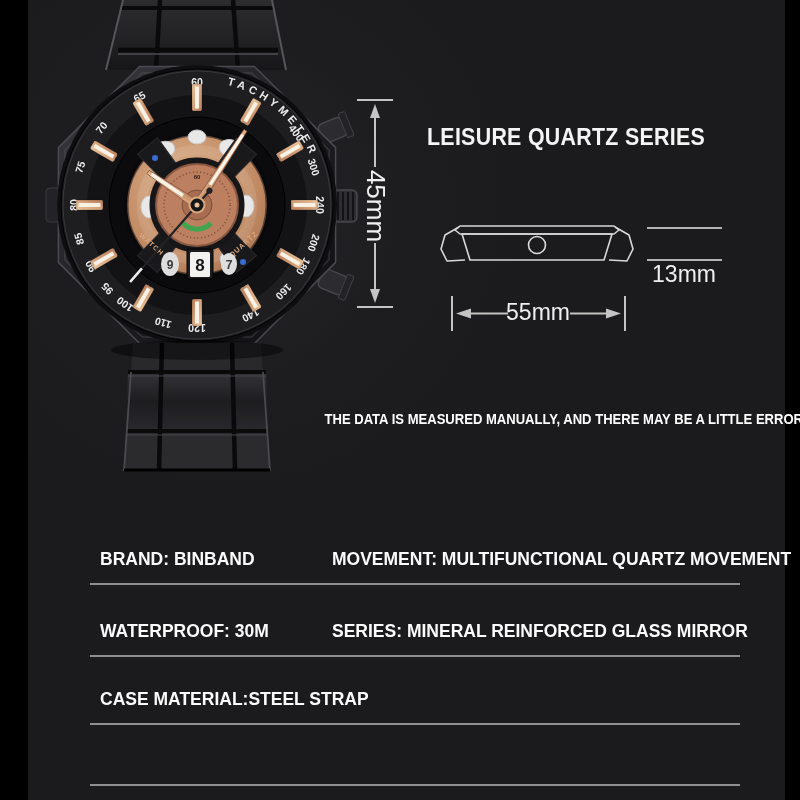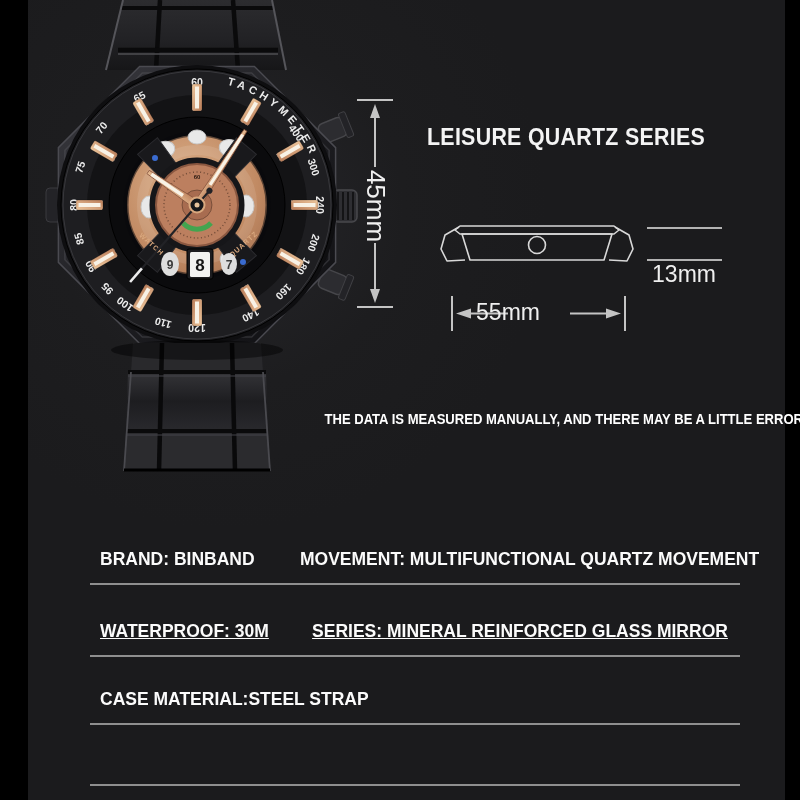--- a/index.html
+++ b/index.html
@@ -15,42 +15,42 @@
   }
   .abs{position:absolute;}
   
   .series-title{
     left:427px;top:124px;
     font-size:23px;font-weight:700;letter-spacing:.3px;color:#f4f4f4;
     transform:scaleX(.93);transform-origin:left center;white-space:nowrap;
   }
   .dim-label{color:#efefef;font-size:23px;font-weight:400;white-space:nowrap;}
   .dim-45{left:375px;top:206px;transform:translate(-50%,-50%) rotate(90deg);font-size:26px;}
-  .dim-55{left:508px;top:312px;transform:translate(-50%,-50%);}
+  .dim-55{left:538px;top:312px;transform:translate(-50%,-50%);}
   .dim-13{left:684px;top:243px;transform:translate(-50%,-50%);margin-top:31px;}
   .hline{height:2px;background:#b3b3b3;}
   .line-13-top{left:647px;top:227px;width:75px;}
   .line-13-bot{left:647px;top:259px;width:75px;}
   .disclaimer{
     left:300px;top:410px;width:490px;text-align:center;
     font-size:14.5px;font-weight:700;line-height:18px;color:#fff;
     white-space:nowrap;transform:scaleX(.9);transform-origin:center;
   }
   
   .spec-row{
     position:absolute;left:90px;width:650px;
     display:flex;align-items:flex-end;
     border-bottom:2px solid #8f8f8f;
     padding-bottom:13px;box-sizing:border-box;
-    font-size:17.5px;font-weight:700;color:#fbfbfb;
+    font-size:17.5px;font-weight:700;color:#fbfbfb;gap:32px;
   }
   .spec-row .cell-left{width:200px;padding-left:10px;white-space:nowrap;flex:none;}
   .spec-row .cell-right{flex:1;text-align:center;white-space:nowrap;}
   .row-0{top:527px;height:58px;}
-  .row-1{top:587px;height:70px;text-decoration:underline;}
+  .row-1{top:587px;height:70px;}
   .row-2{top:659px;height:66px;}
   .row-3{top:727px;height:59px;}
   .row-3 .cell-right{letter-spacing:1.5px;}
   
   .tachy-num{font:700 10.5px "Liberation Sans",sans-serif;fill:#ececec;}
   .tachy-word{font:700 11px "Liberation Sans",sans-serif;fill:#ececec;letter-spacing:4px;}
   .minute-num{font:700 9px "Liberation Sans",sans-serif;fill:#f2f2f2;}
   .dial-word{font:700 7px "Liberation Sans",sans-serif;fill:#d9a87e;letter-spacing:1px;}
   .date-num{font:700 17px "Liberation Sans",sans-serif;fill:#161616;}
   .date-side{font:700 12px "Liberation Sans",sans-serif;fill:#3a3a3a;}

